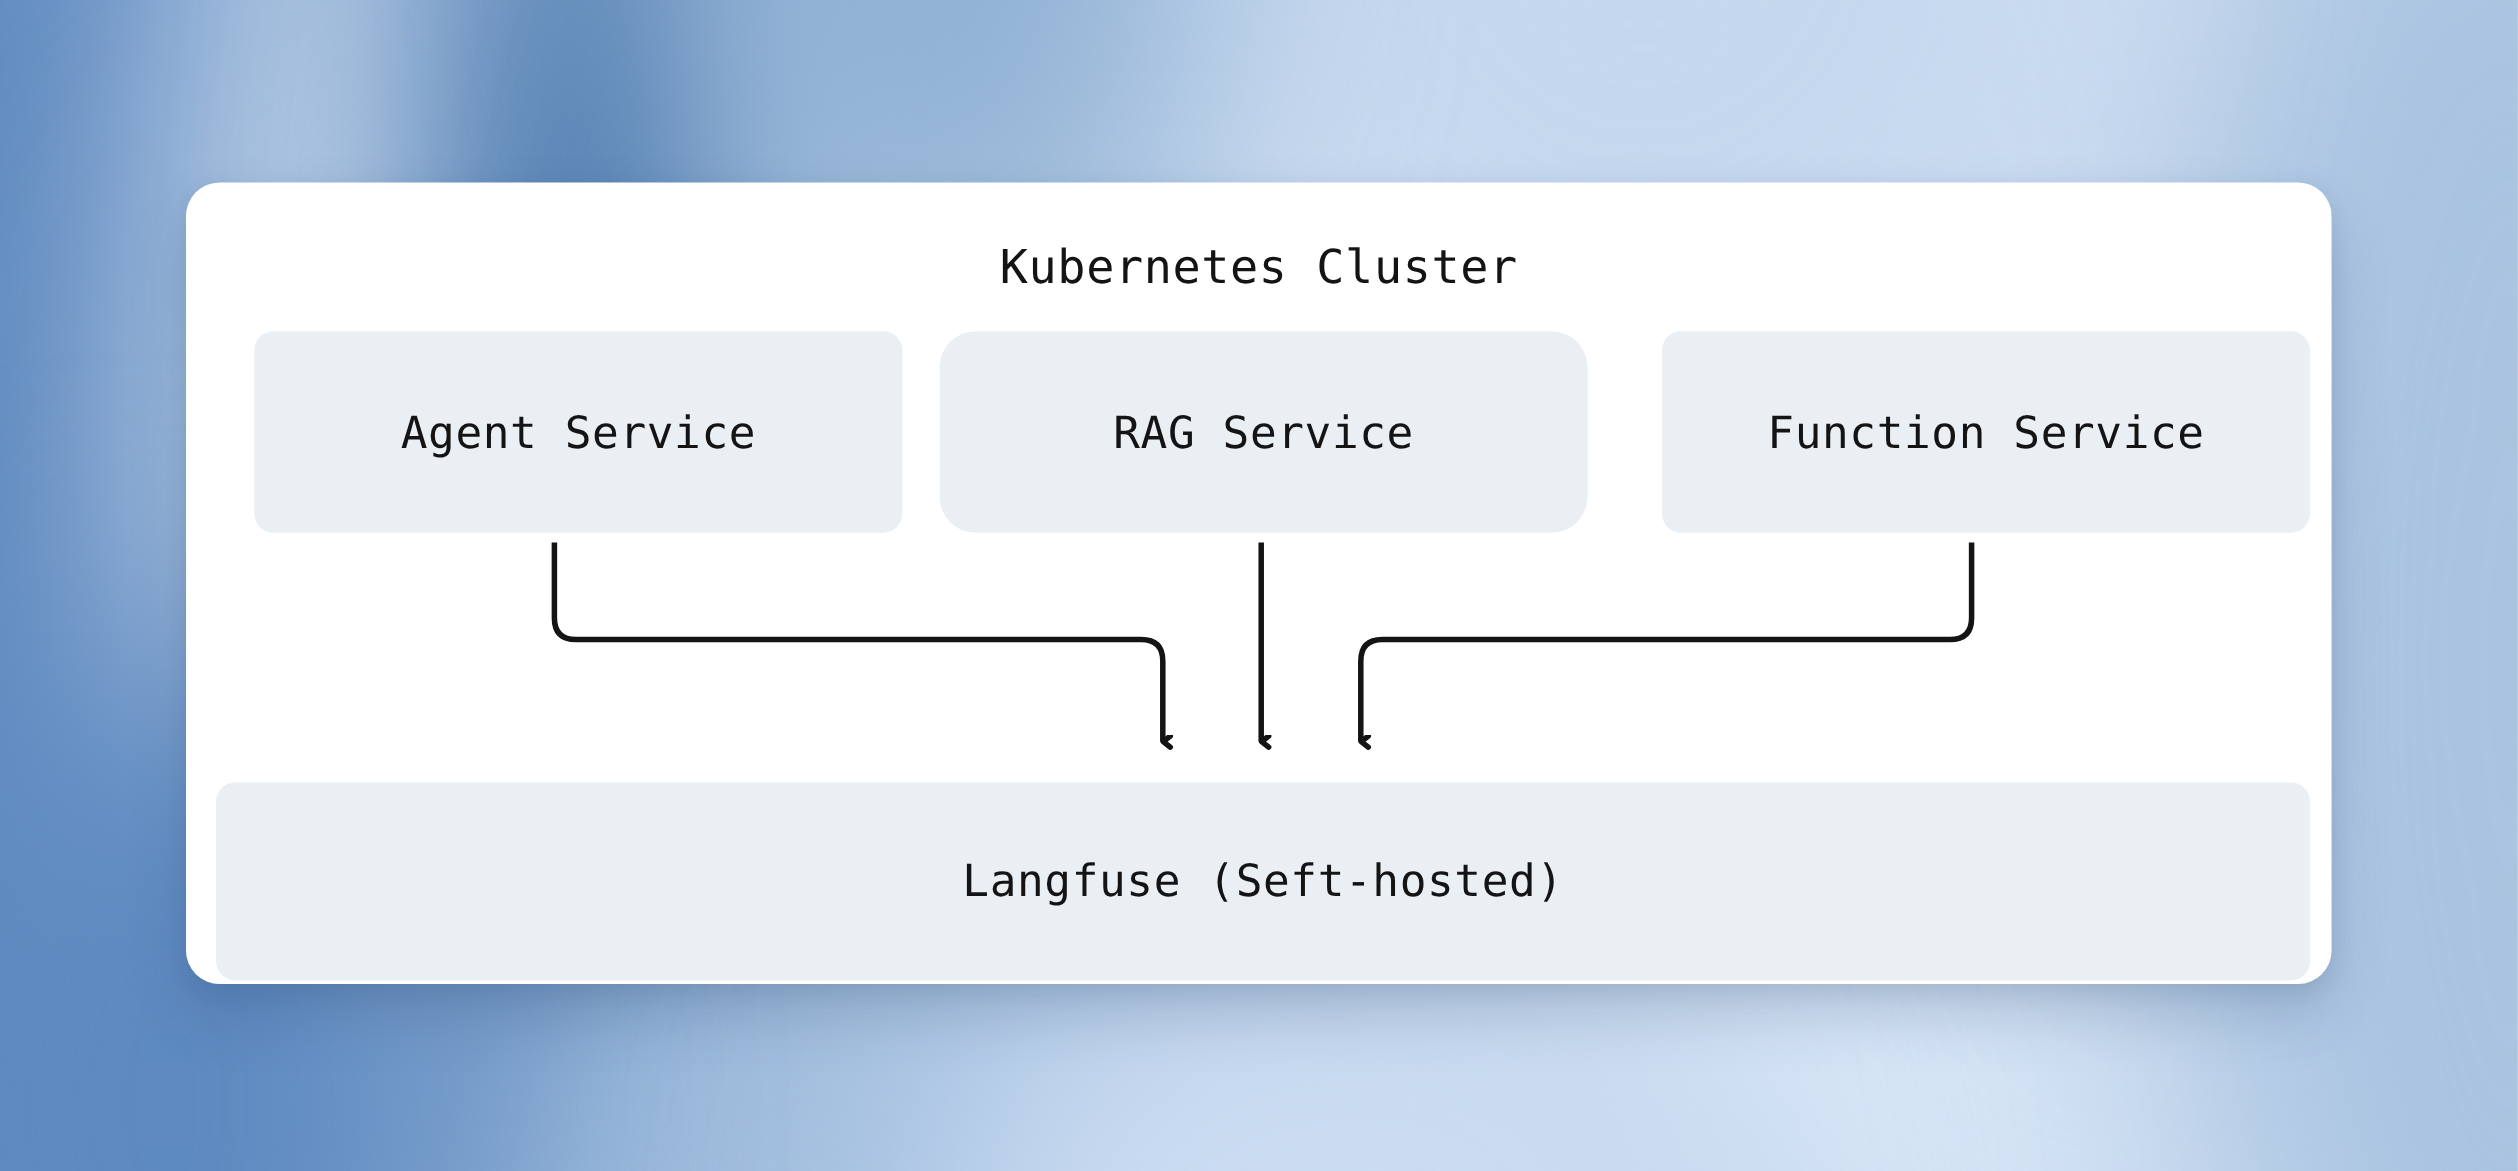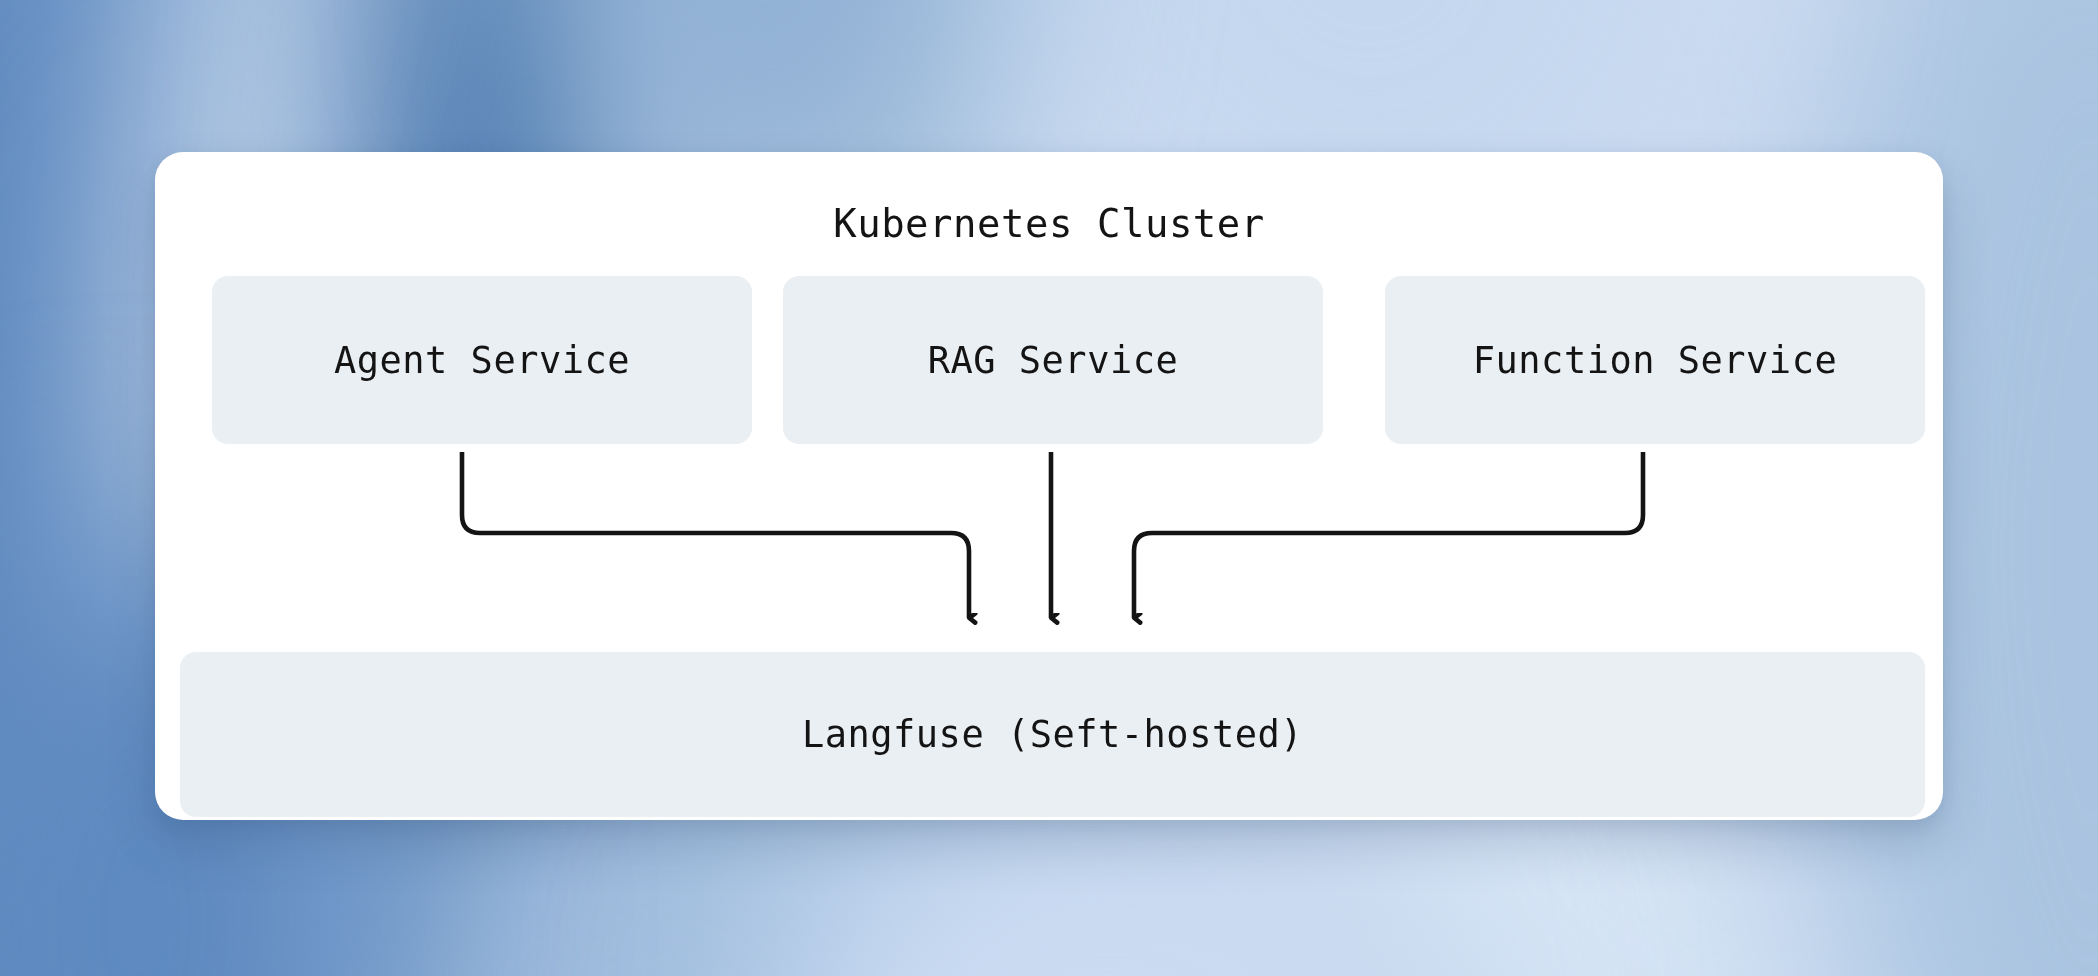--- a/index.html
+++ b/index.html
@@ -75,21 +75,21 @@
     display: flex;
     align-items: center;
     justify-content: center;
     color: #141414;
     font-size: 37px;
     letter-spacing: 0.5px;
     white-space: pre;
   }
   .node.service { top: 124px; width: 540px; height: 168px; }
   #node-agent    { left: 25px; margin-left: 32px;   }
-  #node-rag      { left: 628px;  }
+  #node-rag      { left: 628px; border-radius: 30px;  }
   #node-function { left: 1230px; }
 
   #node-langfuse {
     left: 25px;
     top: 480px;
     width: 1745px;
     height: 165px;
     margin-top: 20px;
   }
 

